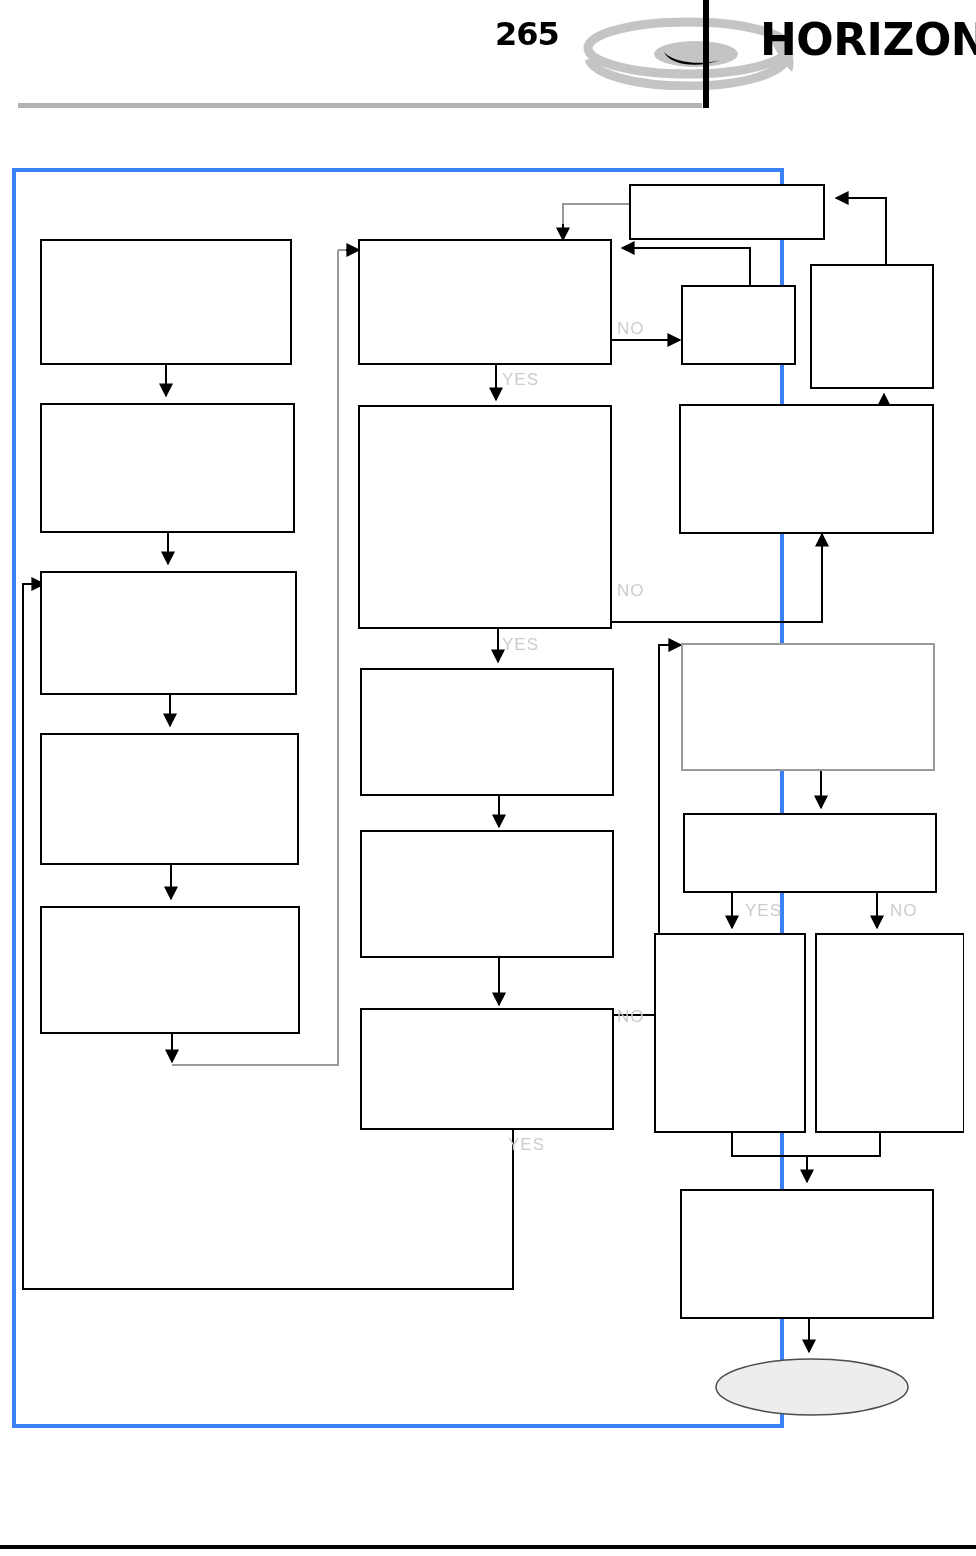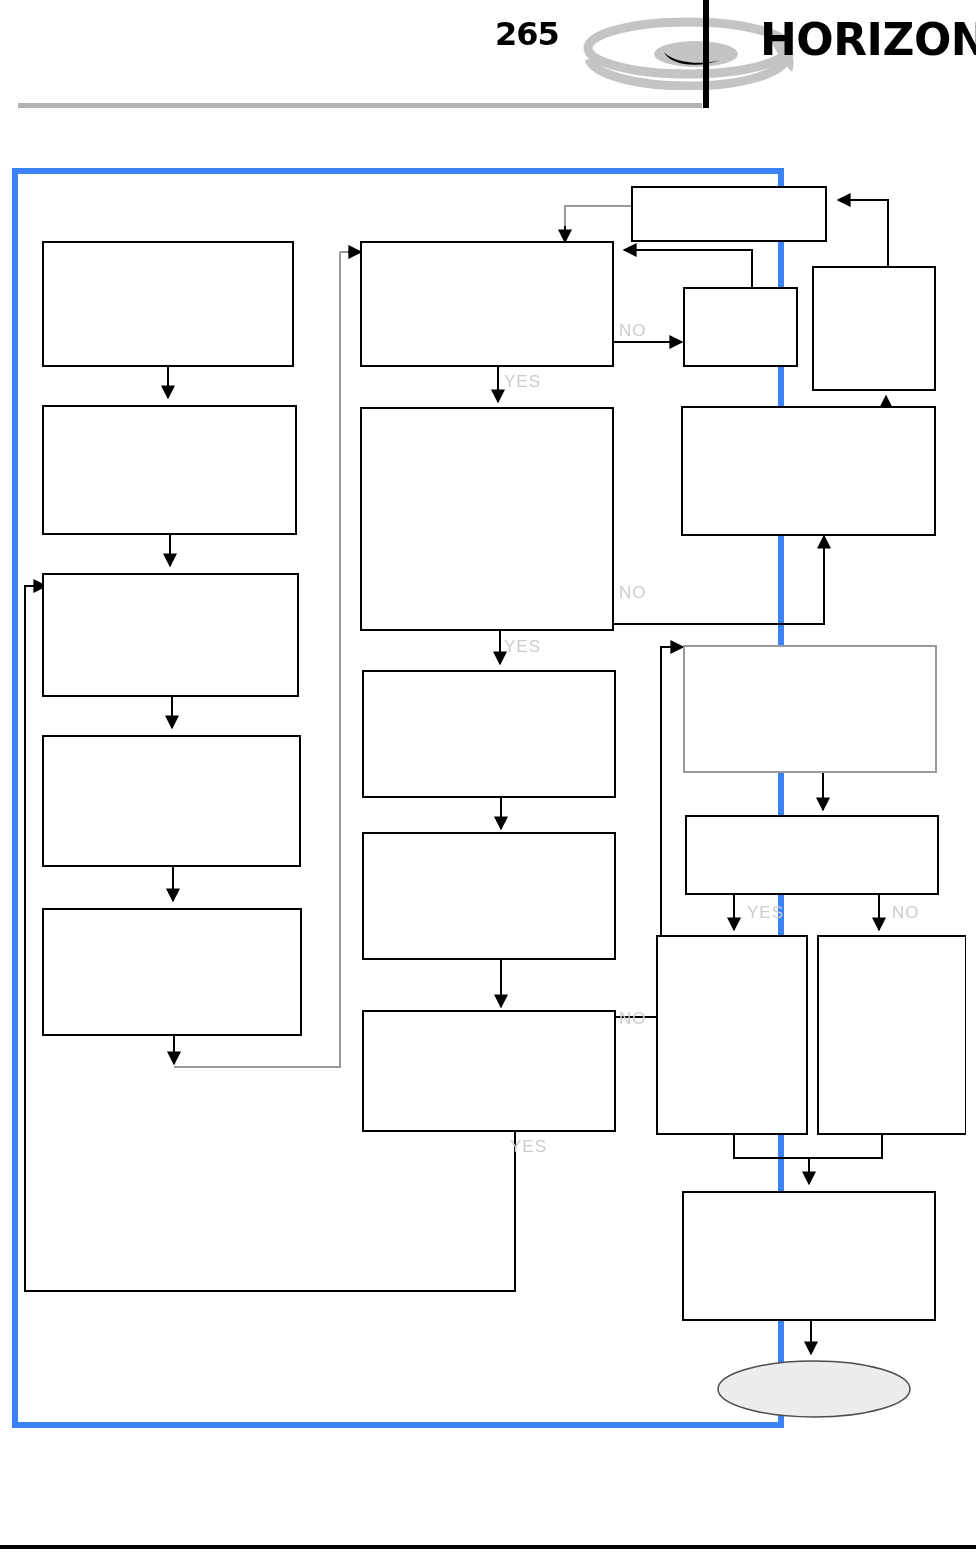--- a/index.html
+++ b/index.html
@@ -69,21 +69,21 @@
     height: 80px;
   }
 
   
   #flowchart-frame {
     position: absolute;
     left: 12px;
     top: 168px;
     width: 772px;
     height: 1260px;
-    border: 6px solid #3b82f6;
+    border: 4px solid #3b82f6;
     box-sizing: border-box;
     background: #ffffff;
   }
   #flow-svg {
     position: absolute;
     left: 0; top: 0;
   }
 
   
   #footer-rule {

